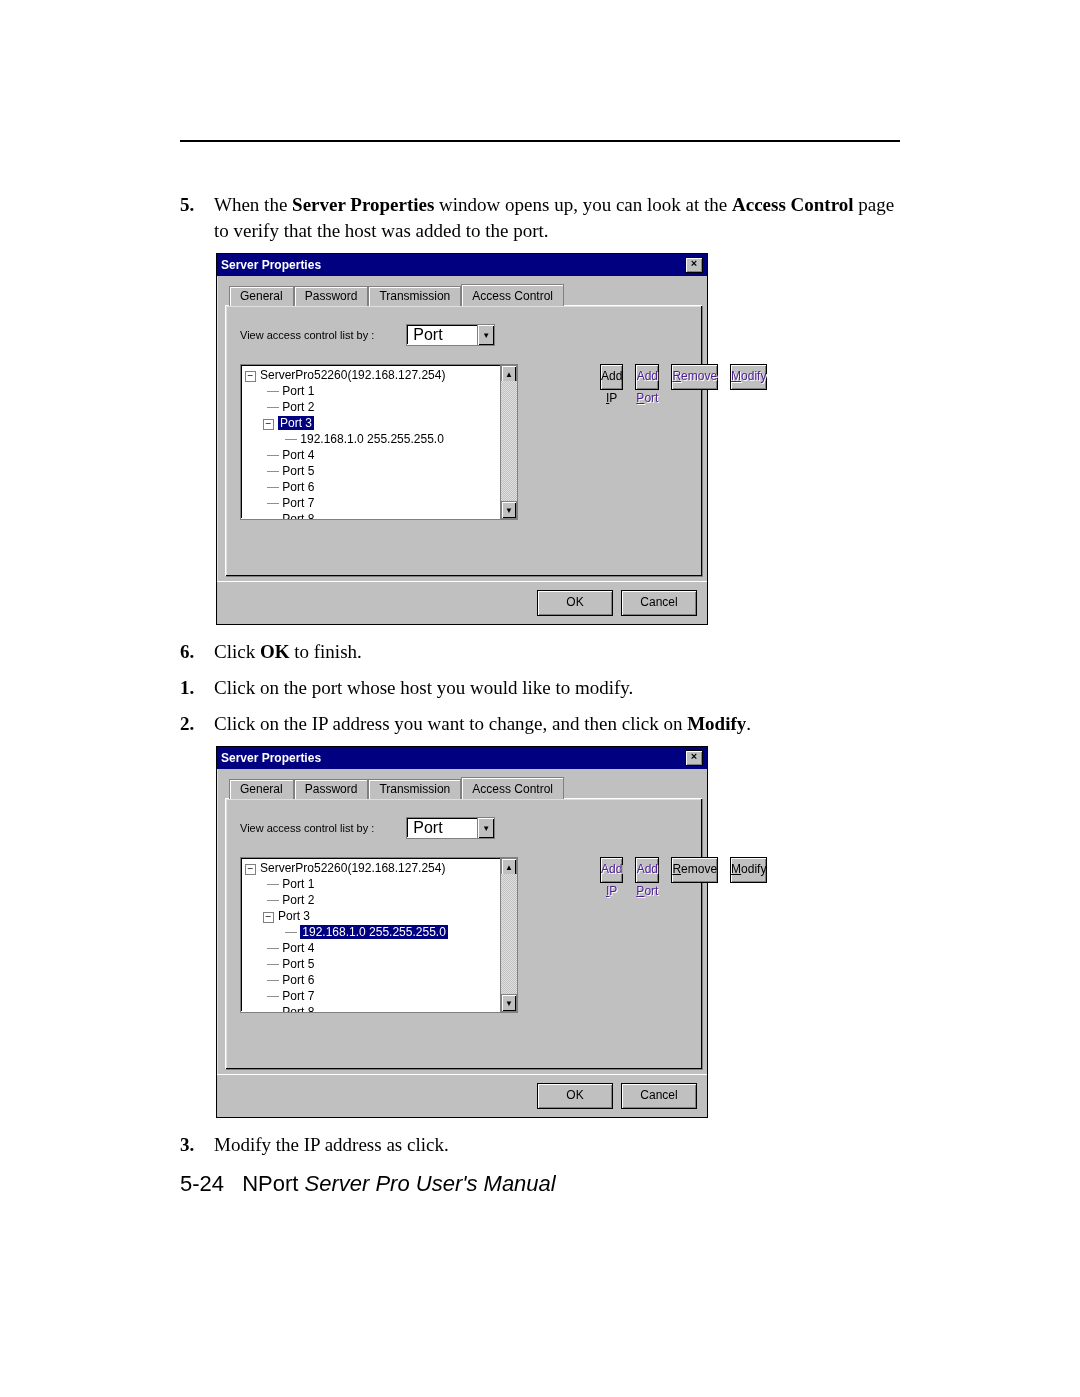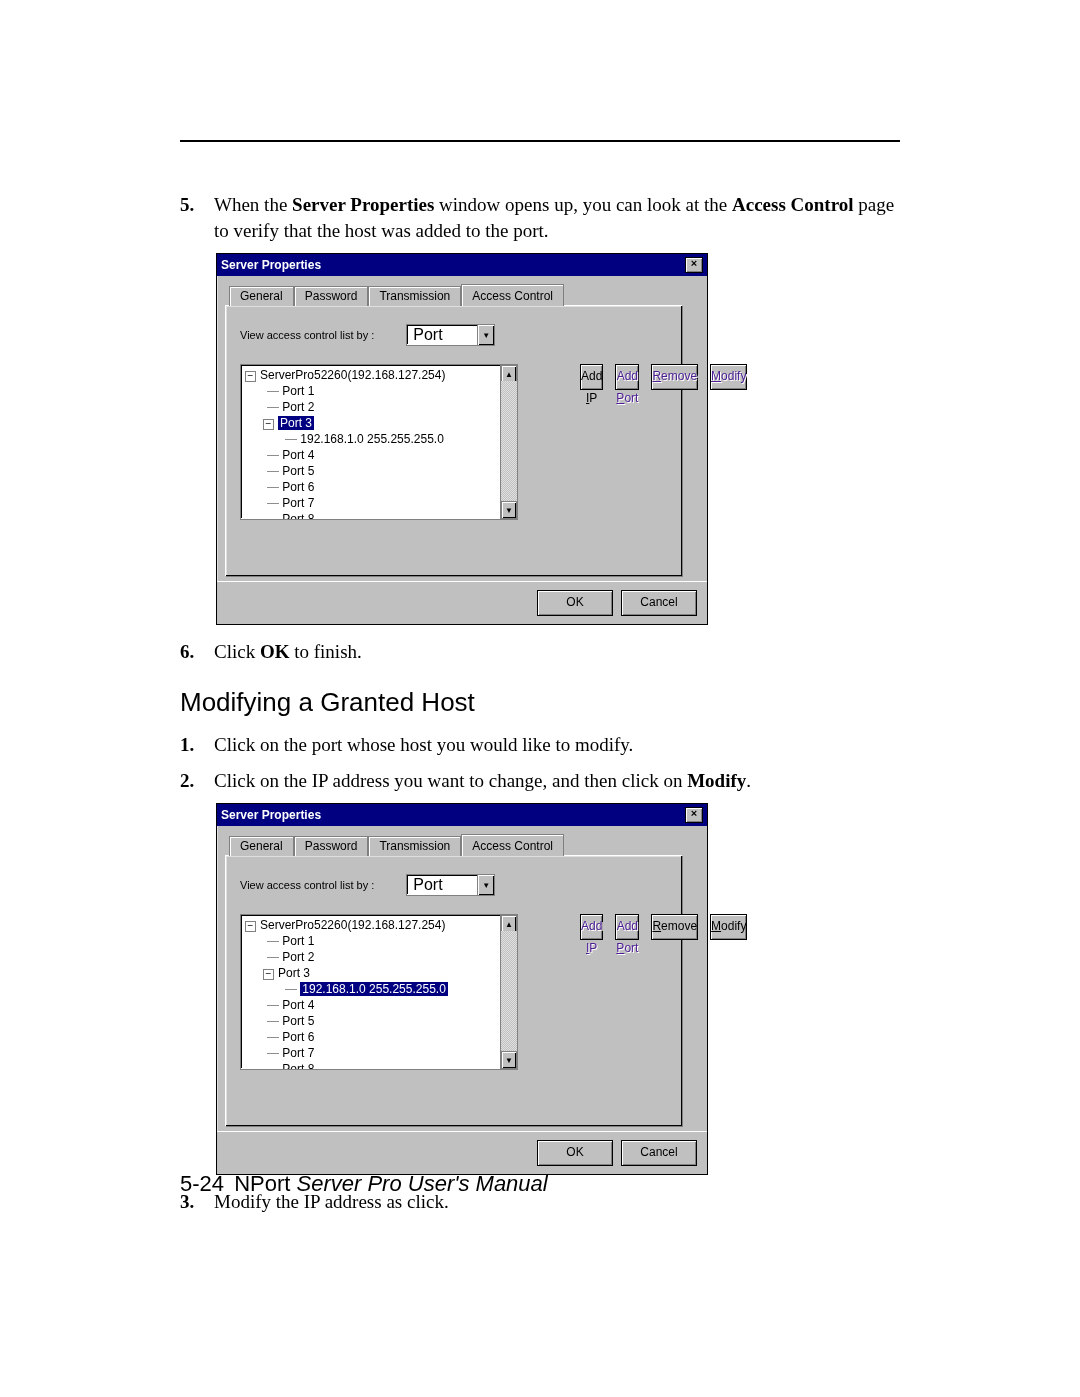--- a/index.html
+++ b/index.html
@@ -44,21 +44,21 @@
     font-size: 26px;
     margin: 22px 0 14px 0;
   }
   .footer {
     position: absolute;
     left: 180px;
     bottom: 200px;
     font-family: Arial, Helvetica, sans-serif;
     font-size: 22px;
   }
-  .footer .pg { margin-right: 4px; }
+  .footer .pg { margin-right: 12px; }
   .footer .ttl { font-style: italic; }
 
   
   .dlg-wrap { margin: 6px 0 14px 36px; }
   .win {
     width: 490px;
     background: #c0c0c0;
     border: 1px solid #000;
     box-shadow: inset 1px 1px 0 #dfdfdf;
     font-family: "MS Sans Serif", Arial, sans-serif;
@@ -79,21 +79,21 @@
     background: #c0c0c0;
     border: 1px solid #000;
     box-shadow: inset 1px 1px 0 #fff, inset -1px -1px 0 #808080;
     color: #000;
     font-family: Arial;
     font-size: 11px;
     line-height: 11px;
     text-align: center;
     font-weight: bold;
   }
-  .body-area { padding: 8px 24px 4px 8px; }
+  .body-area { padding: 8px 4px 4px 8px; }
   .tabs { display: flex; height: 22px; align-items: flex-end; margin-left: 4px; }
   .tab {
     border: 1px solid #808080;
     border-bottom: none;
     background: #c0c0c0;
     padding: 2px 10px 3px 10px;
     font-size: 12px;
     margin-right: 0;
     position: relative;
     box-shadow: inset 1px 1px 0 #fff;
@@ -278,21 +278,20 @@
 
   <ol class="steps">
     <li>
       <span class="num">6.</span>
       <span class="txt">
         <span>Click </span><span class="b">OK</span><span> to finish.</span>
       </span>
     </li>
   </ol>
 
-  <h2 class="sub">Modifying a Granted Host</h2>
 
   <ol class="steps">
     <li>
       <span class="num">1.</span>
       <span class="txt">Click on the port whose host you would like to modify.</span>
     </li>
     <li>
       <span class="num">2.</span>
       <span class="txt">
         <span>Click on the IP address you want to change, and then click on </span><span class="b">Modify</span><span>.</span>

